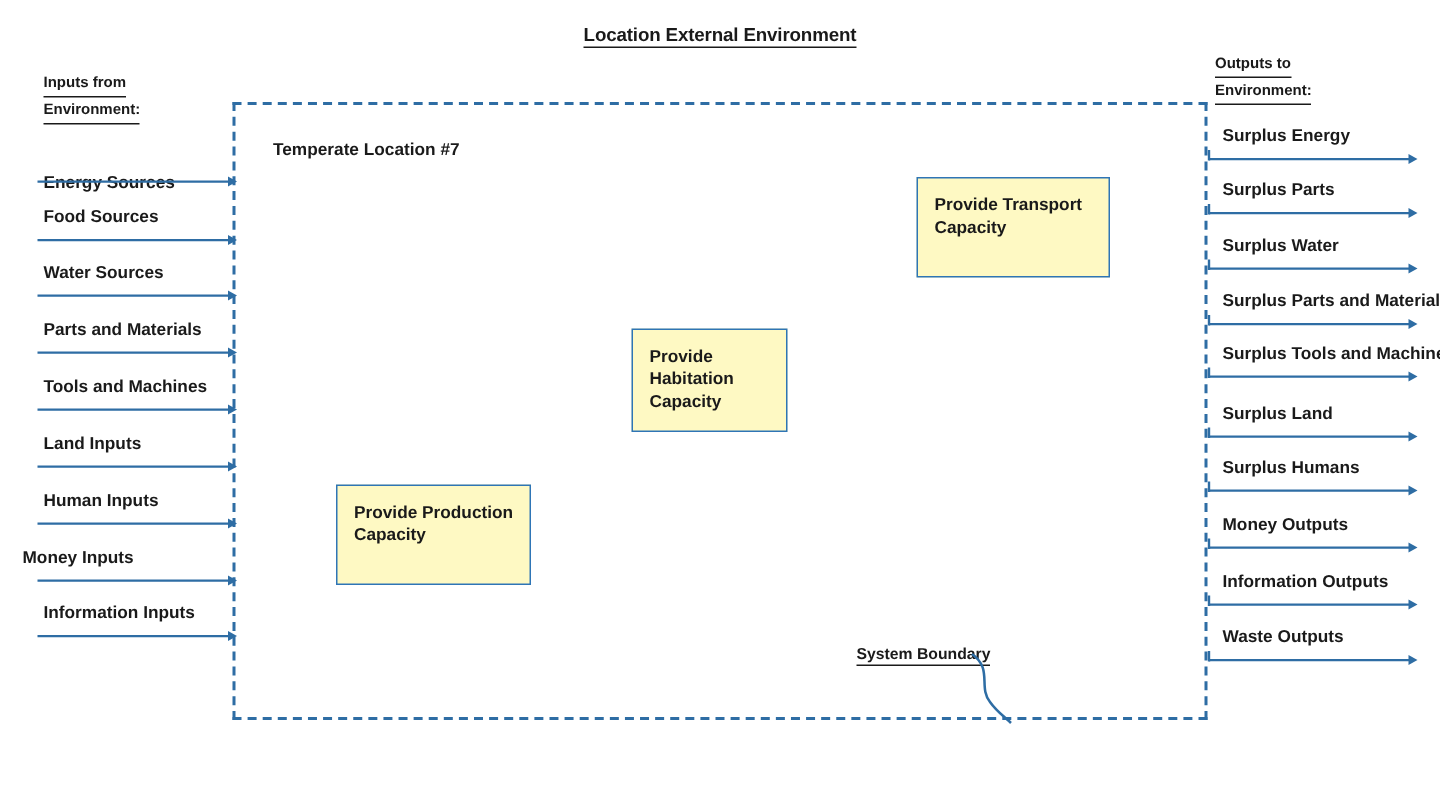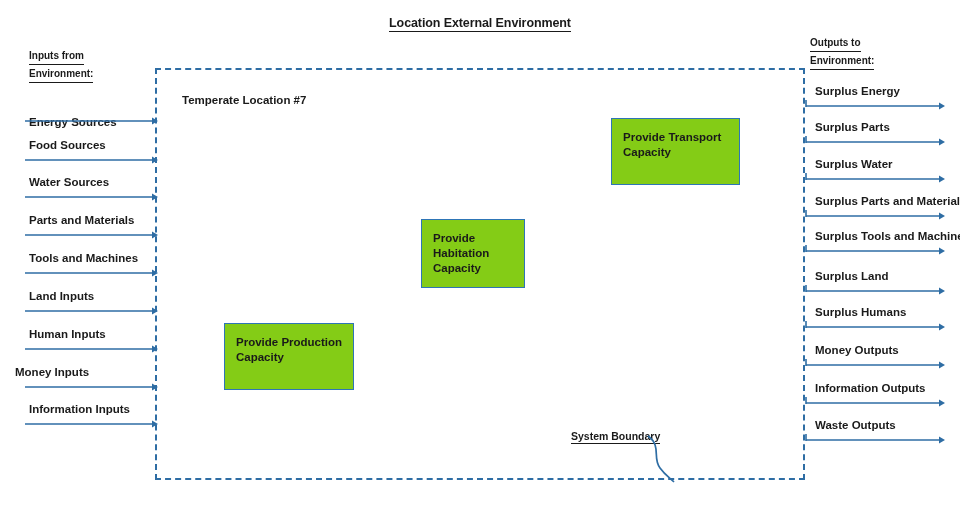--- a/index.html
+++ b/index.html
@@ -75,21 +75,21 @@
     font-size: 11.5px;
     font-weight: bold;
     color: #1a1a1a;
     white-space: nowrap;
   }
 
   
   .cap-box {
     position: absolute;
     border: 1.6px solid #2e75b6;
-    background: #84cc16;
+    background: #fef9c3;
     box-sizing: border-box;
     font-size: 11.5px;
     font-weight: bold;
     color: #1a1a1a;
     line-height: 15px;
     padding: 11px 0 0 11px;
   }
   #box-transport   { left: 611px; top: 118px; width: 129px; height: 67px; }
   #box-habitation  { left: 421px; top: 219px; width: 104px; height: 69px; }
   #box-production  { left: 224px; top: 323px; width: 130px; height: 67px; }

